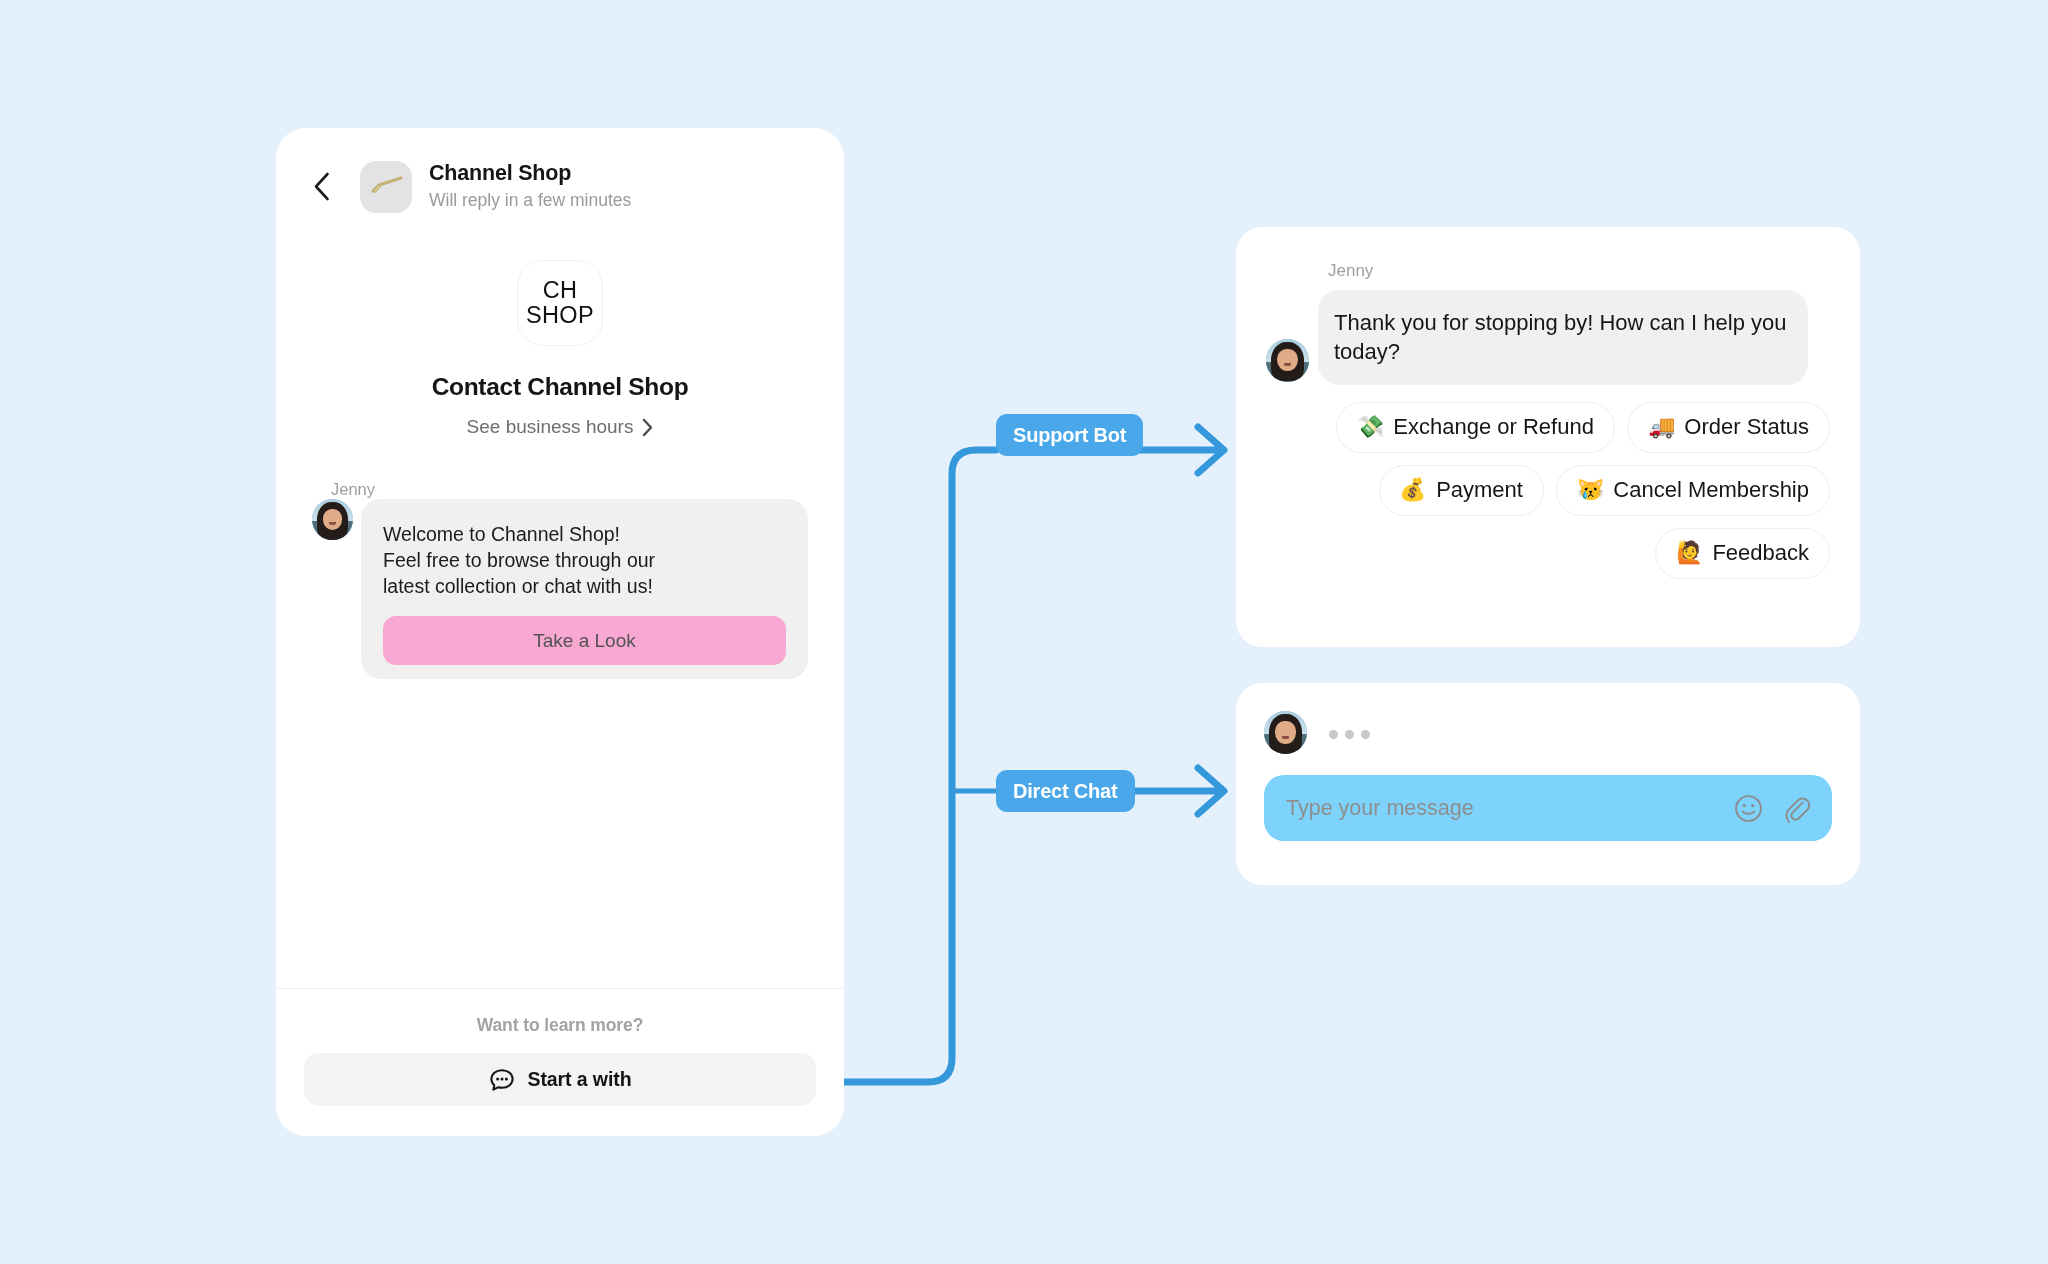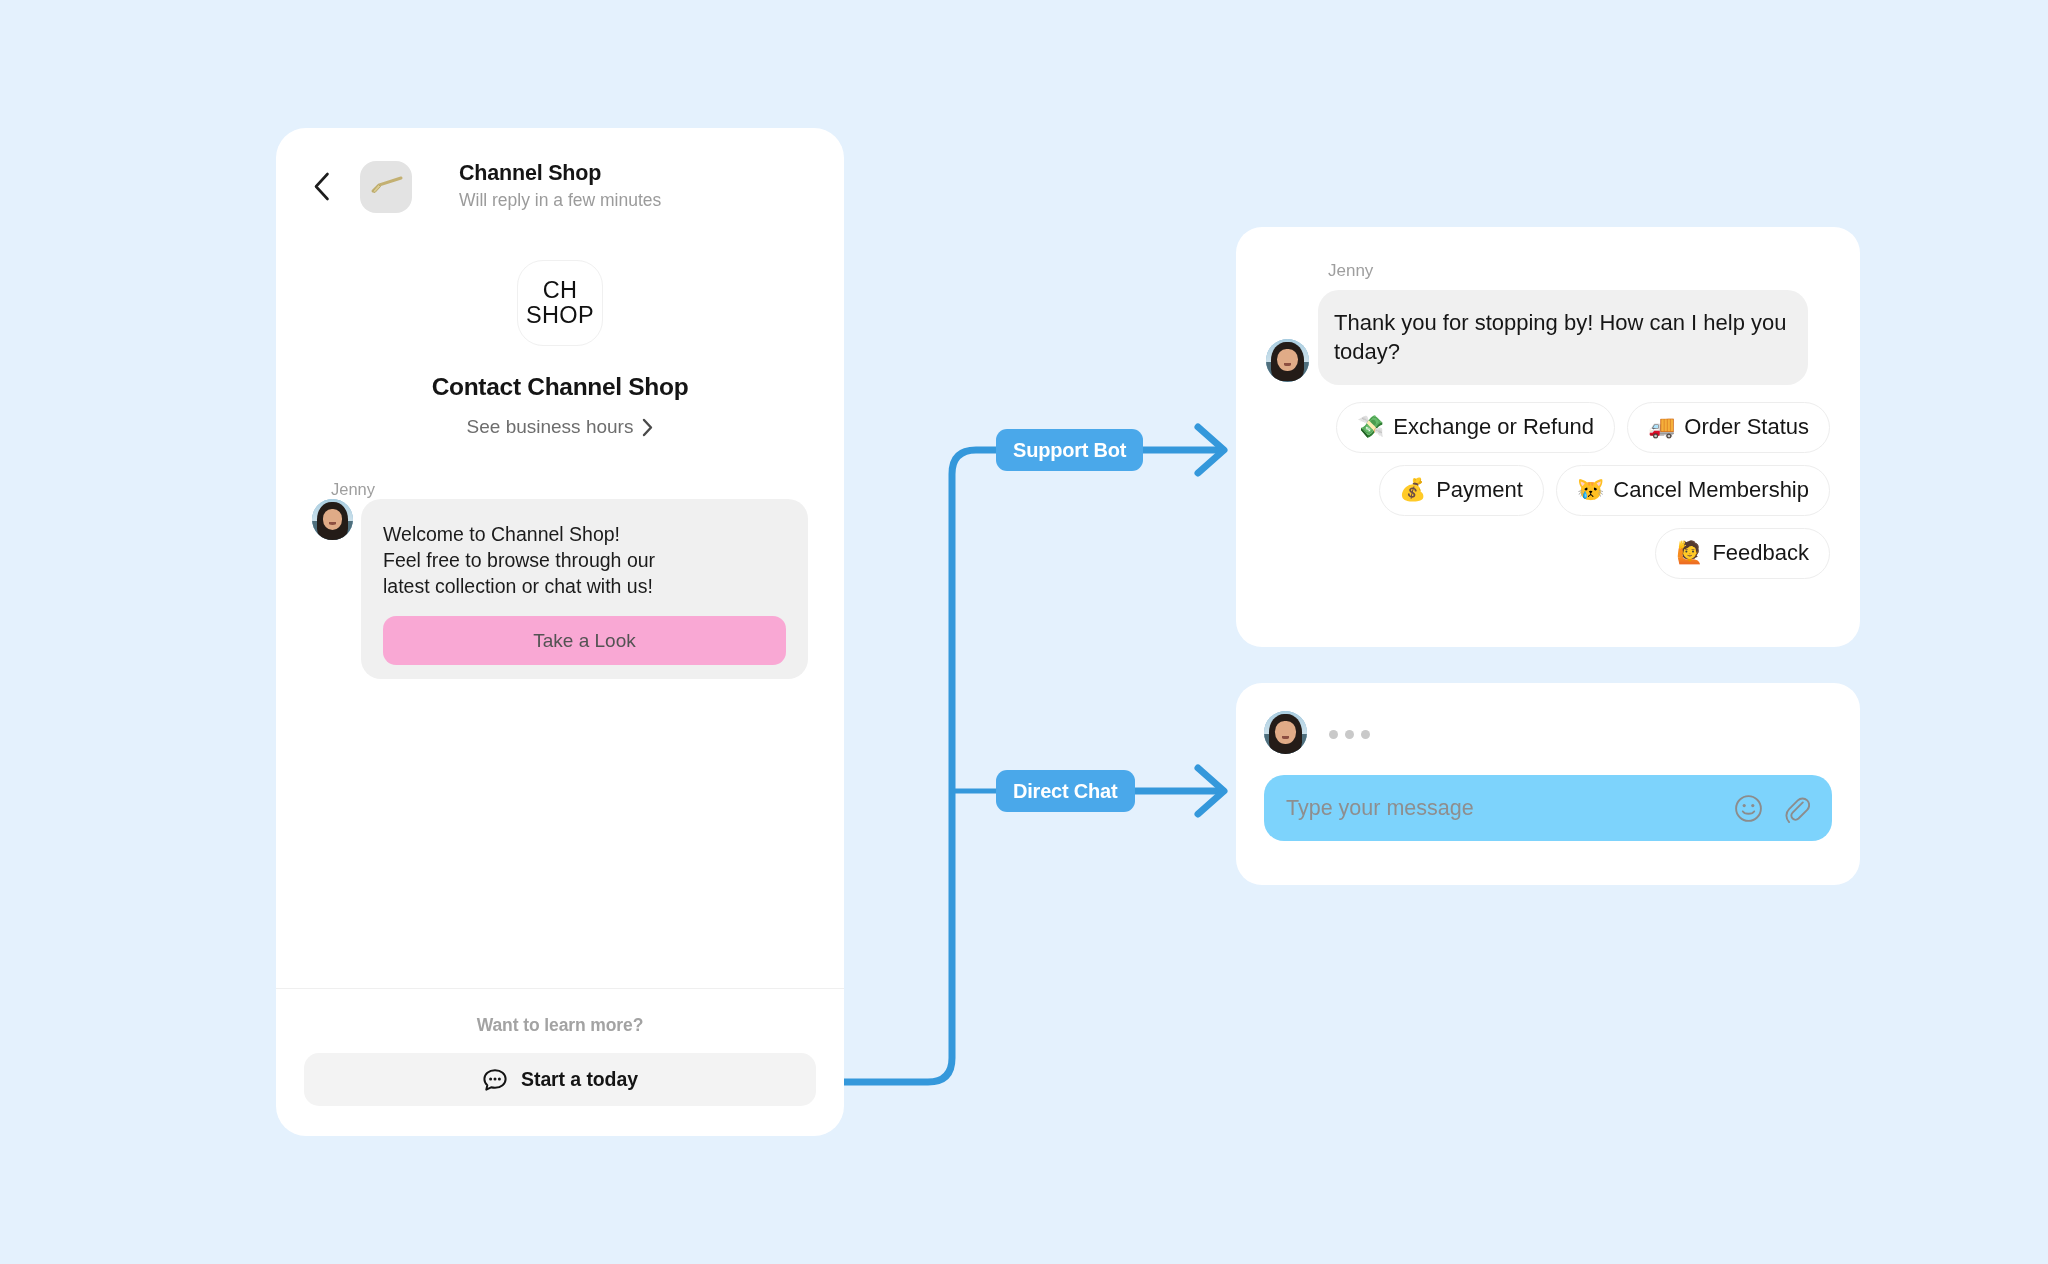--- a/index.html
+++ b/index.html
@@ -55,21 +55,21 @@
     cursor: pointer;
   }
   .shop-avatar {
     width: 52px; height: 52px;
     border-radius: 16px;
     background: #e3e3e3;
     flex: 0 0 auto;
     margin-right: 17px;
     display: flex; align-items: center; justify-content: center;
   }
-  .header-text { display: flex; flex-direction: column; justify-content: center; margin-left: 30px; }
+  .header-text { display: flex; flex-direction: column; justify-content: center; }
   .header-title {
     font-size: 21.5px;
     font-weight: bold;
     color: #151515;
     letter-spacing: -0.2px;
     line-height: 1.25;
   }
   .header-sub {
     font-size: 17.5px;
     color: #9b9b9b;
@@ -210,21 +210,21 @@
     padding: 0 17px;
     cursor: pointer;
   }
   .flow-pill span {
     color: #ffffff;
     font-size: 20px;
     font-weight: bold;
     letter-spacing: -0.2px;
     white-space: nowrap;
   }
-  #pill-support-bot { left: 996px; top: 429px; text-align: center; }
+  #pill-support-bot { left: 996px; top: 414px; text-align: center; }
   #pill-direct-chat { left: 996px; top: 770px; }
 
   
   .right-card {
     position: absolute;
     z-index: 2;
     background: #ffffff;
     border-radius: 26px;
     left: 1236px;
     width: 624px;
@@ -404,21 +404,21 @@
 
   <div class="widget-footer">
     <div class="footer-prompt">Want to learn more?</div>
     <div class="start-chat-btn">
       <svg width="26" height="26" viewBox="0 0 26 26">
         <path d="M13 3.2 C19.2 3.2 23.6 7.1 23.6 12 C23.6 16.9 19.2 20.8 13 20.8 C11.6 20.8 10.3 20.6 9.1 20.3 L4.3 22.6 L5.3 18.2 C3.4 16.6 2.4 14.4 2.4 12 C2.4 7.1 6.8 3.2 13 3.2 Z" fill="none" stroke="#141414" stroke-width="2" stroke-linejoin="round"></path>
         <circle cx="8.6" cy="12" r="1.5" fill="#141414"></circle>
         <circle cx="13" cy="12" r="1.5" fill="#141414"></circle>
         <circle cx="17.4" cy="12" r="1.5" fill="#141414"></circle>
       </svg>
-      <span class="start-chat-label">Start a today</span>
+      <span class="start-chat-label">Start a with</span>
     </div>
   </div>
 </div>
 
 <div class="flow-pill" id="pill-support-bot">
   <span>Support Bot</span>
 </div>
 <div class="flow-pill" id="pill-direct-chat">
   <span>Direct Chat</span>
 </div>

